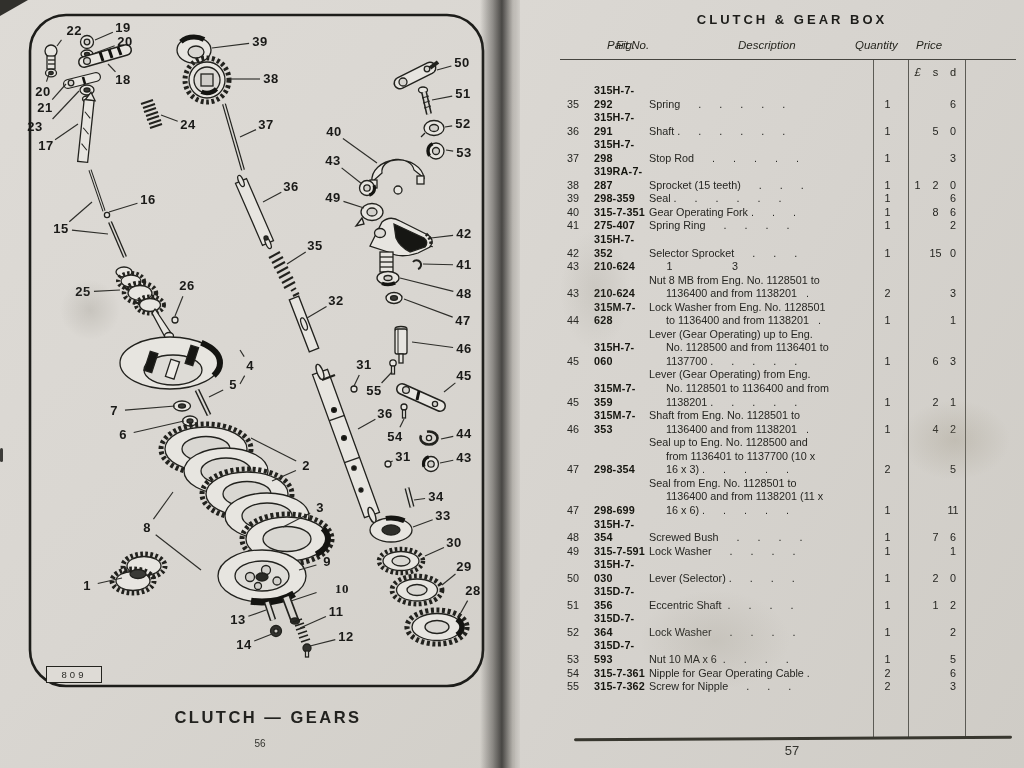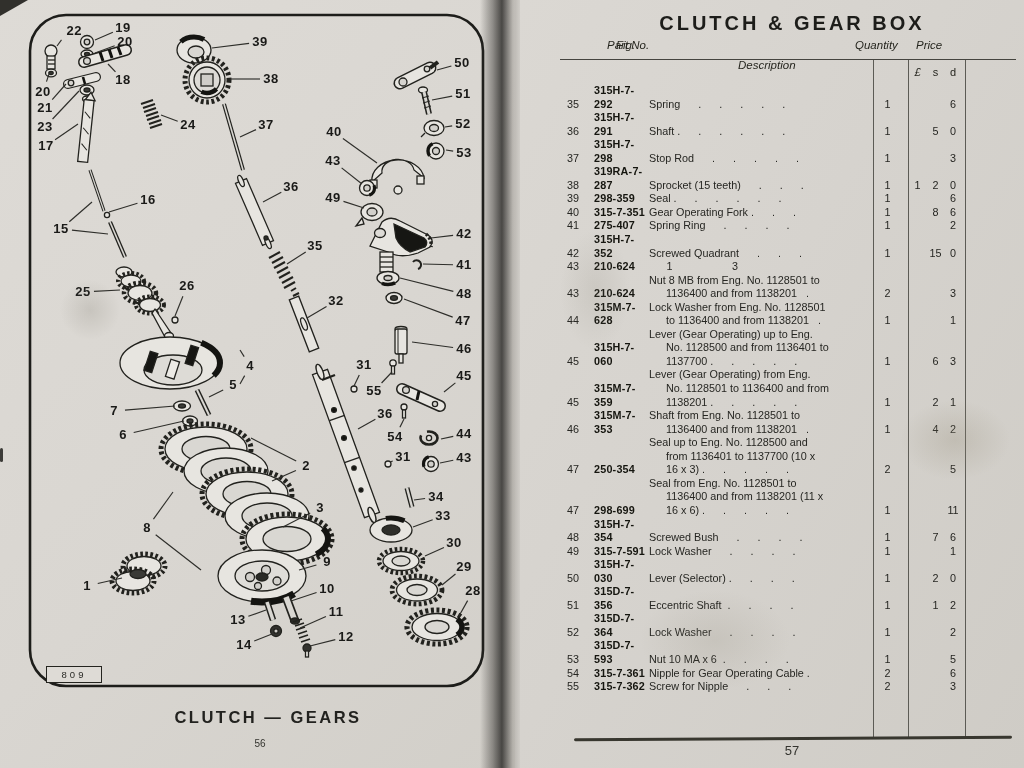--- a/index.html
+++ b/index.html
@@ -21,23 +21,23 @@
     font-size:10px;color:#34342f;}
   
   #gutter{position:absolute;left:480px;top:0;width:42px;height:768px;
     background:linear-gradient(90deg,rgba(60,58,54,0) 0%,rgba(52,50,47,.45) 30%,
       rgba(32,31,29,.78) 52%,rgba(110,106,100,.30) 78%,rgba(0,0,0,0) 100%);}
   
   #right-page{position:absolute;left:520px;top:0;width:504px;height:768px;
     background:linear-gradient(120deg,#dbd8d3 0%,#d6d3ce 45%,#cfccc6 100%);}
   #table-wrap{position:absolute;left:40px;top:0;width:464px;height:768px;}
   #rp-title{position:absolute;left:0;top:12px;width:464px;text-align:center;
-    font-size:20px;font-weight:bold;letter-spacing:3px;color:#1d1d1a;}
+    font-size:13px;font-weight:bold;letter-spacing:3px;color:#1d1d1a;}
   .colhead{position:absolute;top:39px;font-style:italic;font-size:11.5px;color:#26261f;}
-  #ch-fig{left:10px;margin-left:46px;} #ch-part{left:47px;} #ch-desc{left:178px;margin-top:20px;}
+  #ch-fig{left:10px;margin-left:46px;} #ch-part{left:47px;} #ch-desc{left:178px;}
   #ch-qty{left:295px;} #ch-price{left:356px;}
   #head-rule{position:absolute;left:0;top:59px;width:456px;height:1.4px;background:#45443f;}
   .vline{position:absolute;top:60px;height:678px;width:1.1px;background:#5c5b55;}
   #vl-1{left:313px;} #vl-2{left:348px;} #vl-3{left:405px;}
   #lsd-row{position:absolute;top:66px;left:348px;width:57px;display:flex;
     font-size:11px;color:#26261f;}
   #lsd-row span{display:inline-block;text-align:center;}
   #u-pound{width:19px;font-style:italic;} #u-s{width:17px;} #u-d{width:18px;}
   #rows{position:absolute;left:0;top:84px;width:464px;font-size:10.8px;color:#262622;}
   .row{display:flex;align-items:flex-end;line-height:13.55px;}
@@ -470,21 +470,21 @@
         </g>
     </svg>
 
     <div id="callout-layer">
         <div class="callout" style="left: 54px; top: 23px; text-align: right;">22</div>
         <div class="callout" style="left: 109px; top: 20px;">19</div>
         <div class="callout" style="left: 111px; top: 34px;">20</div>
         <div class="callout" style="left: 109px; top: 72px;">18</div>
         <div class="callout" style="left: 29px; top: 84px;">20</div>
         <div class="callout" style="left: 31px; top: 100px;">21</div>
-        <div class="callout" style="left: 31px; top: 119px;">23</div>
+        <div class="callout" style="left: 21px; top: 119px;">23</div>
         <div class="callout" style="left: 32px; top: 138px;">17</div>
         <div class="callout" style="left: 174px; top: 117px;">24</div>
         <div class="callout" style="left: 246px; top: 34px;">39</div>
         <div class="callout" style="left: 257px; top: 71px;">38</div>
         <div class="callout" style="left: 252px; top: 117px;">37</div>
         <div class="callout" style="left: 448px; top: 55px;">50</div>
         <div class="callout" style="left: 449px; top: 86px;">51</div>
         <div class="callout" style="left: 449px; top: 116px;">52</div>
         <div class="callout" style="left: 450px; top: 145px;">53</div>
         <div class="callout" style="left: 320px; top: 124px;">40</div>
@@ -515,21 +515,21 @@
         <div class="callout" style="left: 389px; top: 449px;">31</div>
         <div class="callout" style="left: 450px; top: 450px;">43</div>
         <div class="callout" style="left: 292px; top: 458px;">2</div>
         <div class="callout" style="left: 422px; top: 489px;">34</div>
         <div class="callout" style="left: 306px; top: 500px;">3</div>
         <div class="callout" style="left: 429px; top: 508px;">33</div>
         <div class="callout" style="left: 133px; top: 520px;">8</div>
         <div class="callout" style="left: 440px; top: 535px;">30</div>
         <div class="callout" style="left: 313px; top: 554px;">9</div>
         <div class="callout" style="left: 450px; top: 559px;">29</div>
-        <div class="callout" style="left: 313px; top: 581px;">10</div>
+        <div class="callout" style="left: 328px; top: 581px; font-family: Liberation Serif, serif;">10</div>
         <div class="callout" style="left: 459px; top: 583px;">28</div>
         <div class="callout" style="left: 73px; top: 578px;">1</div>
         <div class="callout" style="left: 224px; top: 612px;">13</div>
         <div class="callout" style="left: 322px; top: 604px;">11</div>
         <div class="callout" style="left: 230px; top: 637px;">14</div>
         <div class="callout" style="left: 332px; top: 629px;">12</div>
       </div>
 
     <div id="fig-box">809</div>
     <div id="left-caption">CLUTCH — GEARS</div>
@@ -619,21 +619,21 @@
             <span class="c-part">275-407</span>
             <span class="c-desc"><div>Spring Ring      .      .      .      .</div></span>
             <span class="c-qty">1</span>
             <span class="c-p0"></span>
             <span class="c-p1"></span>
             <span class="c-p2">2</span>
           </div>
           <div class="row">
             <span class="c-fig">42</span>
             <span class="c-part">315H-7-352</span>
-            <span class="c-desc"><div>Screwed Quadrant      .      .      .</div></span>
+            <span class="c-desc"><div>Selector Sprocket      .      .      .</div></span>
             <span class="c-qty">1</span>
             <span class="c-p0"></span>
             <span class="c-p1">15</span>
             <span class="c-p2">0</span>
           </div>
           <div class="row">
             <span class="c-fig">43</span>
             <span class="c-part">210-624</span>
             <span class="c-qty">1</span>
             <span class="c-p0"></span>
@@ -680,21 +680,21 @@
             <span class="c-fig">46</span>
             <span class="c-part">315M-7-353</span>
             <span class="c-desc"><div>Shaft from Eng. No. 1128501 to</div><div class="cont">1136400 and from 1138201   .</div></span>
             <span class="c-qty">1</span>
             <span class="c-p0"></span>
             <span class="c-p1">4</span>
             <span class="c-p2">2</span>
           </div>
           <div class="row">
             <span class="c-fig">47</span>
-            <span class="c-part">250-354</span>
+            <span class="c-part">298-354</span>
             <span class="c-desc"><div>Seal up to Eng. No. 1128500 and</div><div class="cont">from 1136401 to 1137700 (10 x</div><div class="cont">16 x 3) .      .      .      .      .</div></span>
             <span class="c-qty">2</span>
             <span class="c-p0"></span>
             <span class="c-p1"></span>
             <span class="c-p2">5</span>
           </div>
           <div class="row">
             <span class="c-fig">47</span>
             <span class="c-part">298-699</span>
             <span class="c-desc"><div>Seal from Eng. No. 1128501 to</div><div class="cont">1136400 and from 1138201 (11 x</div><div class="cont">16 x 6) .      .      .      .      .</div></span>

